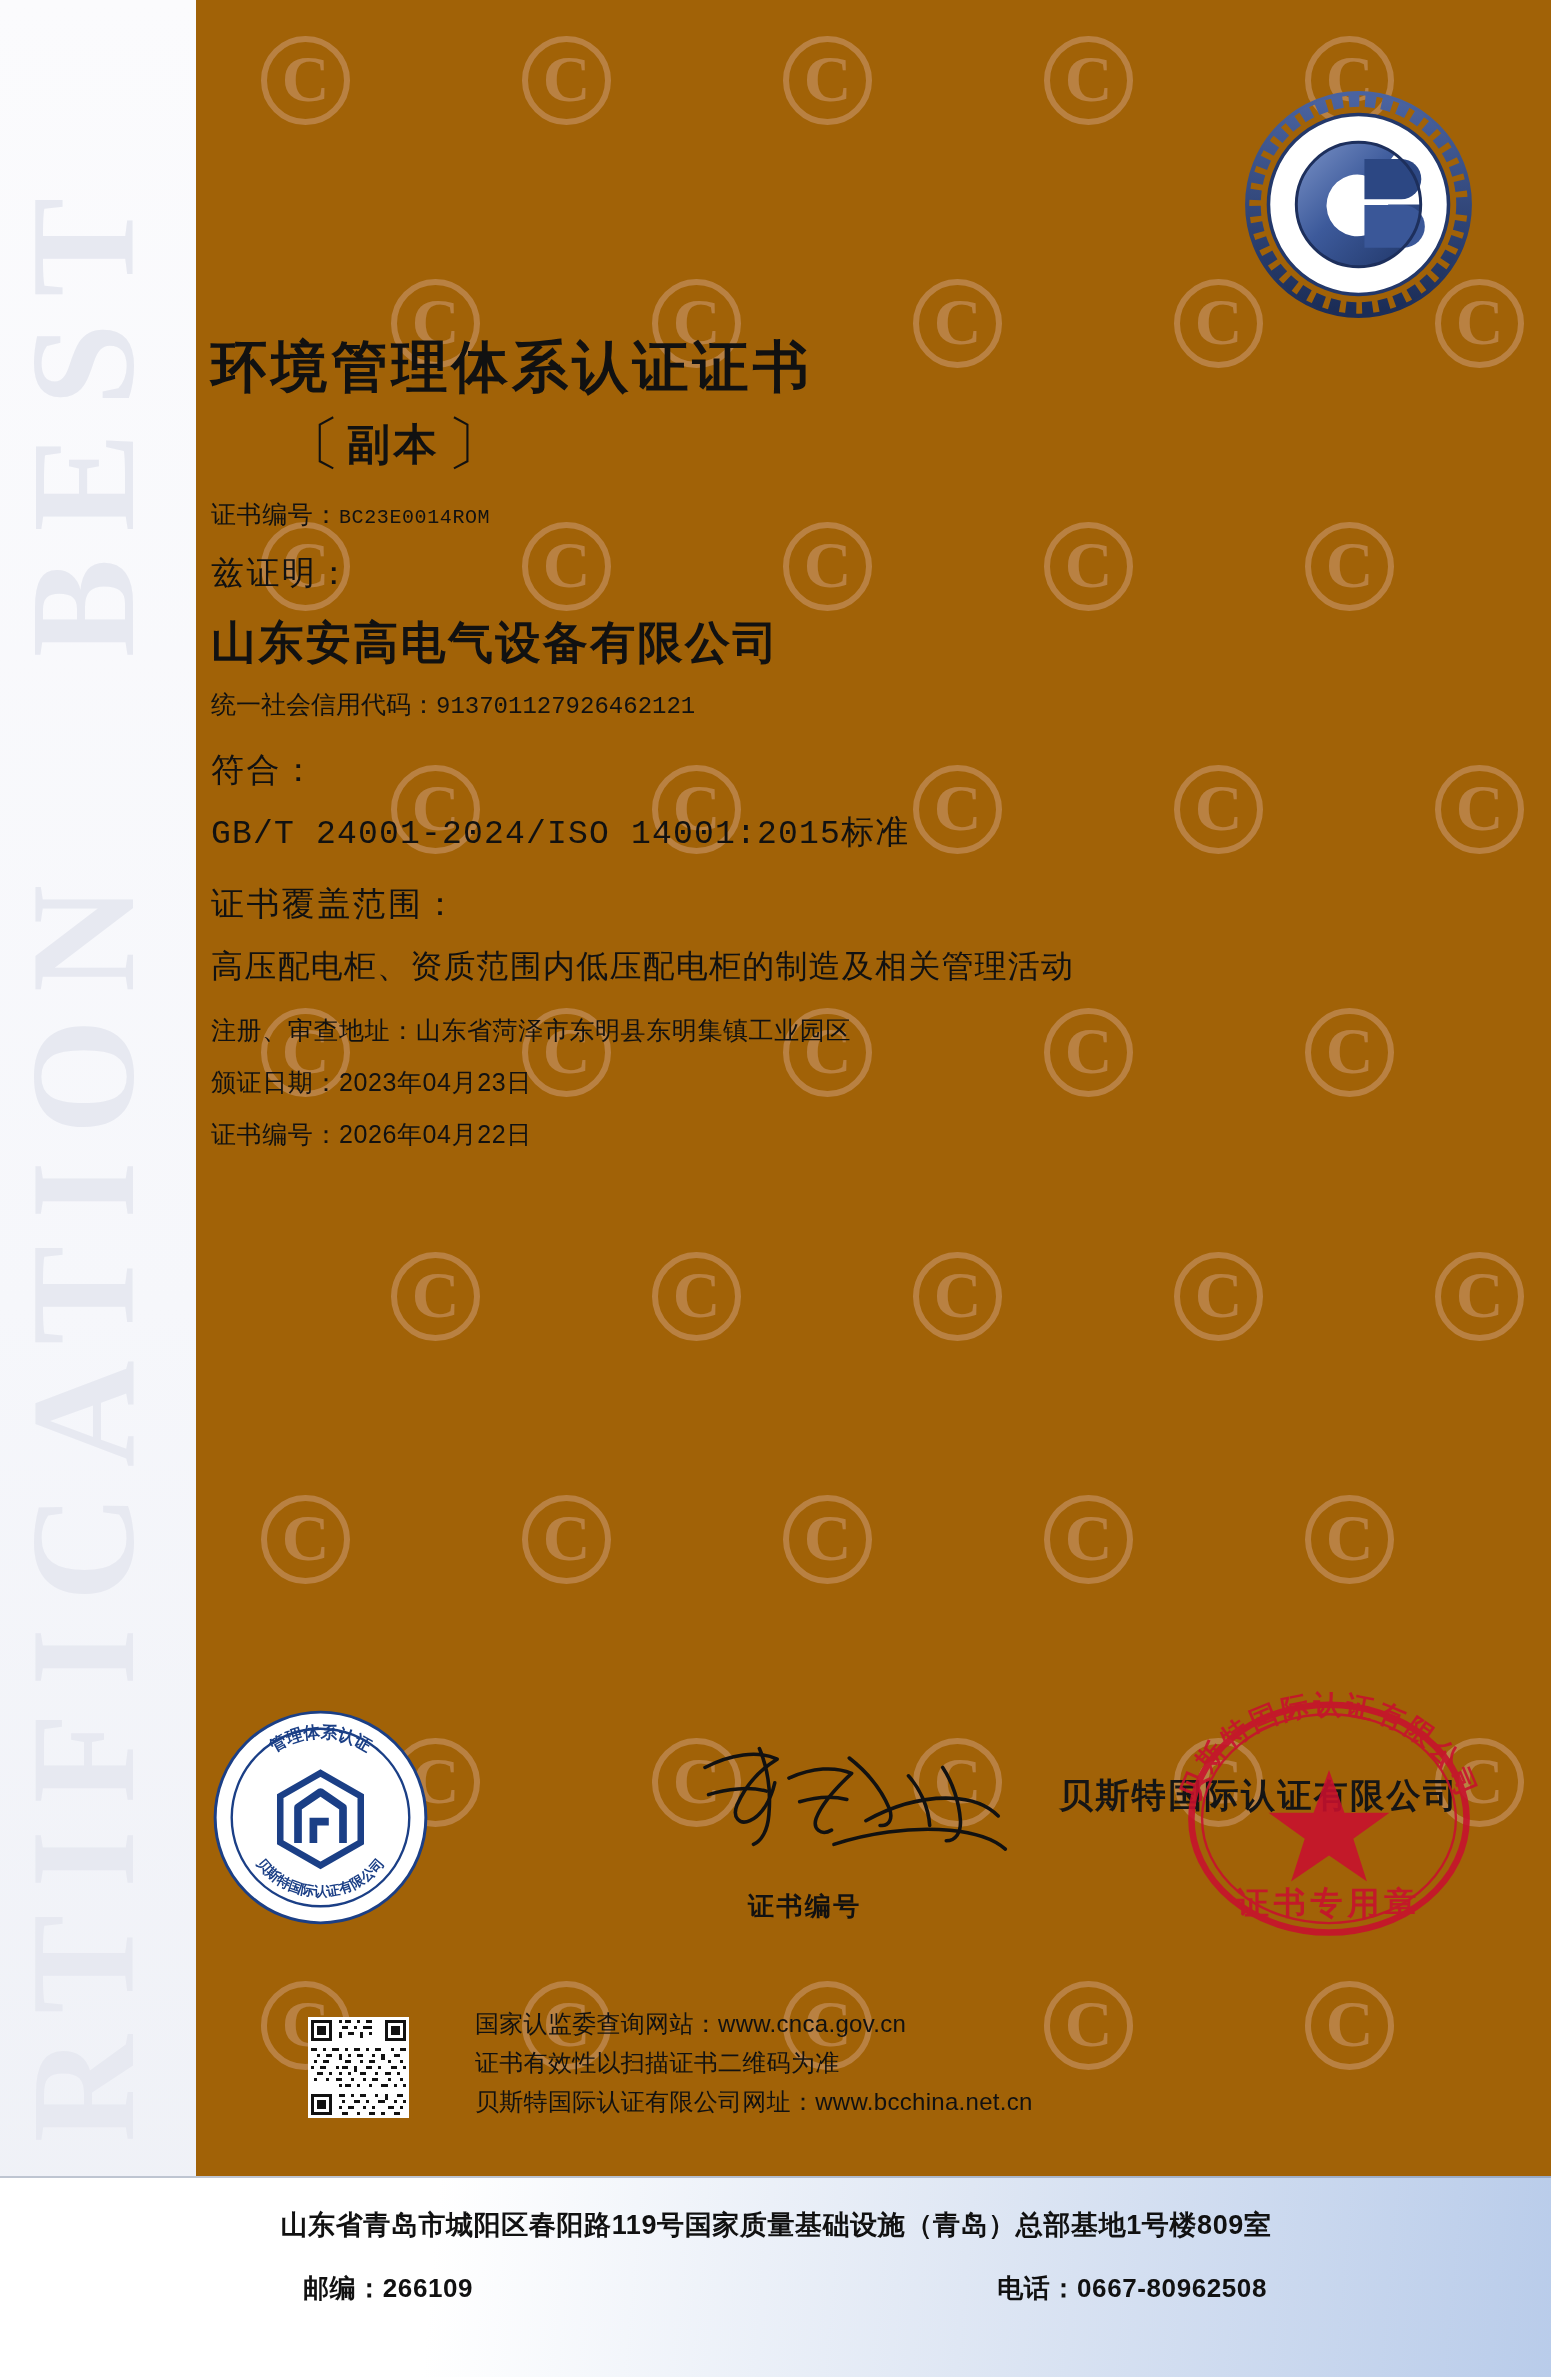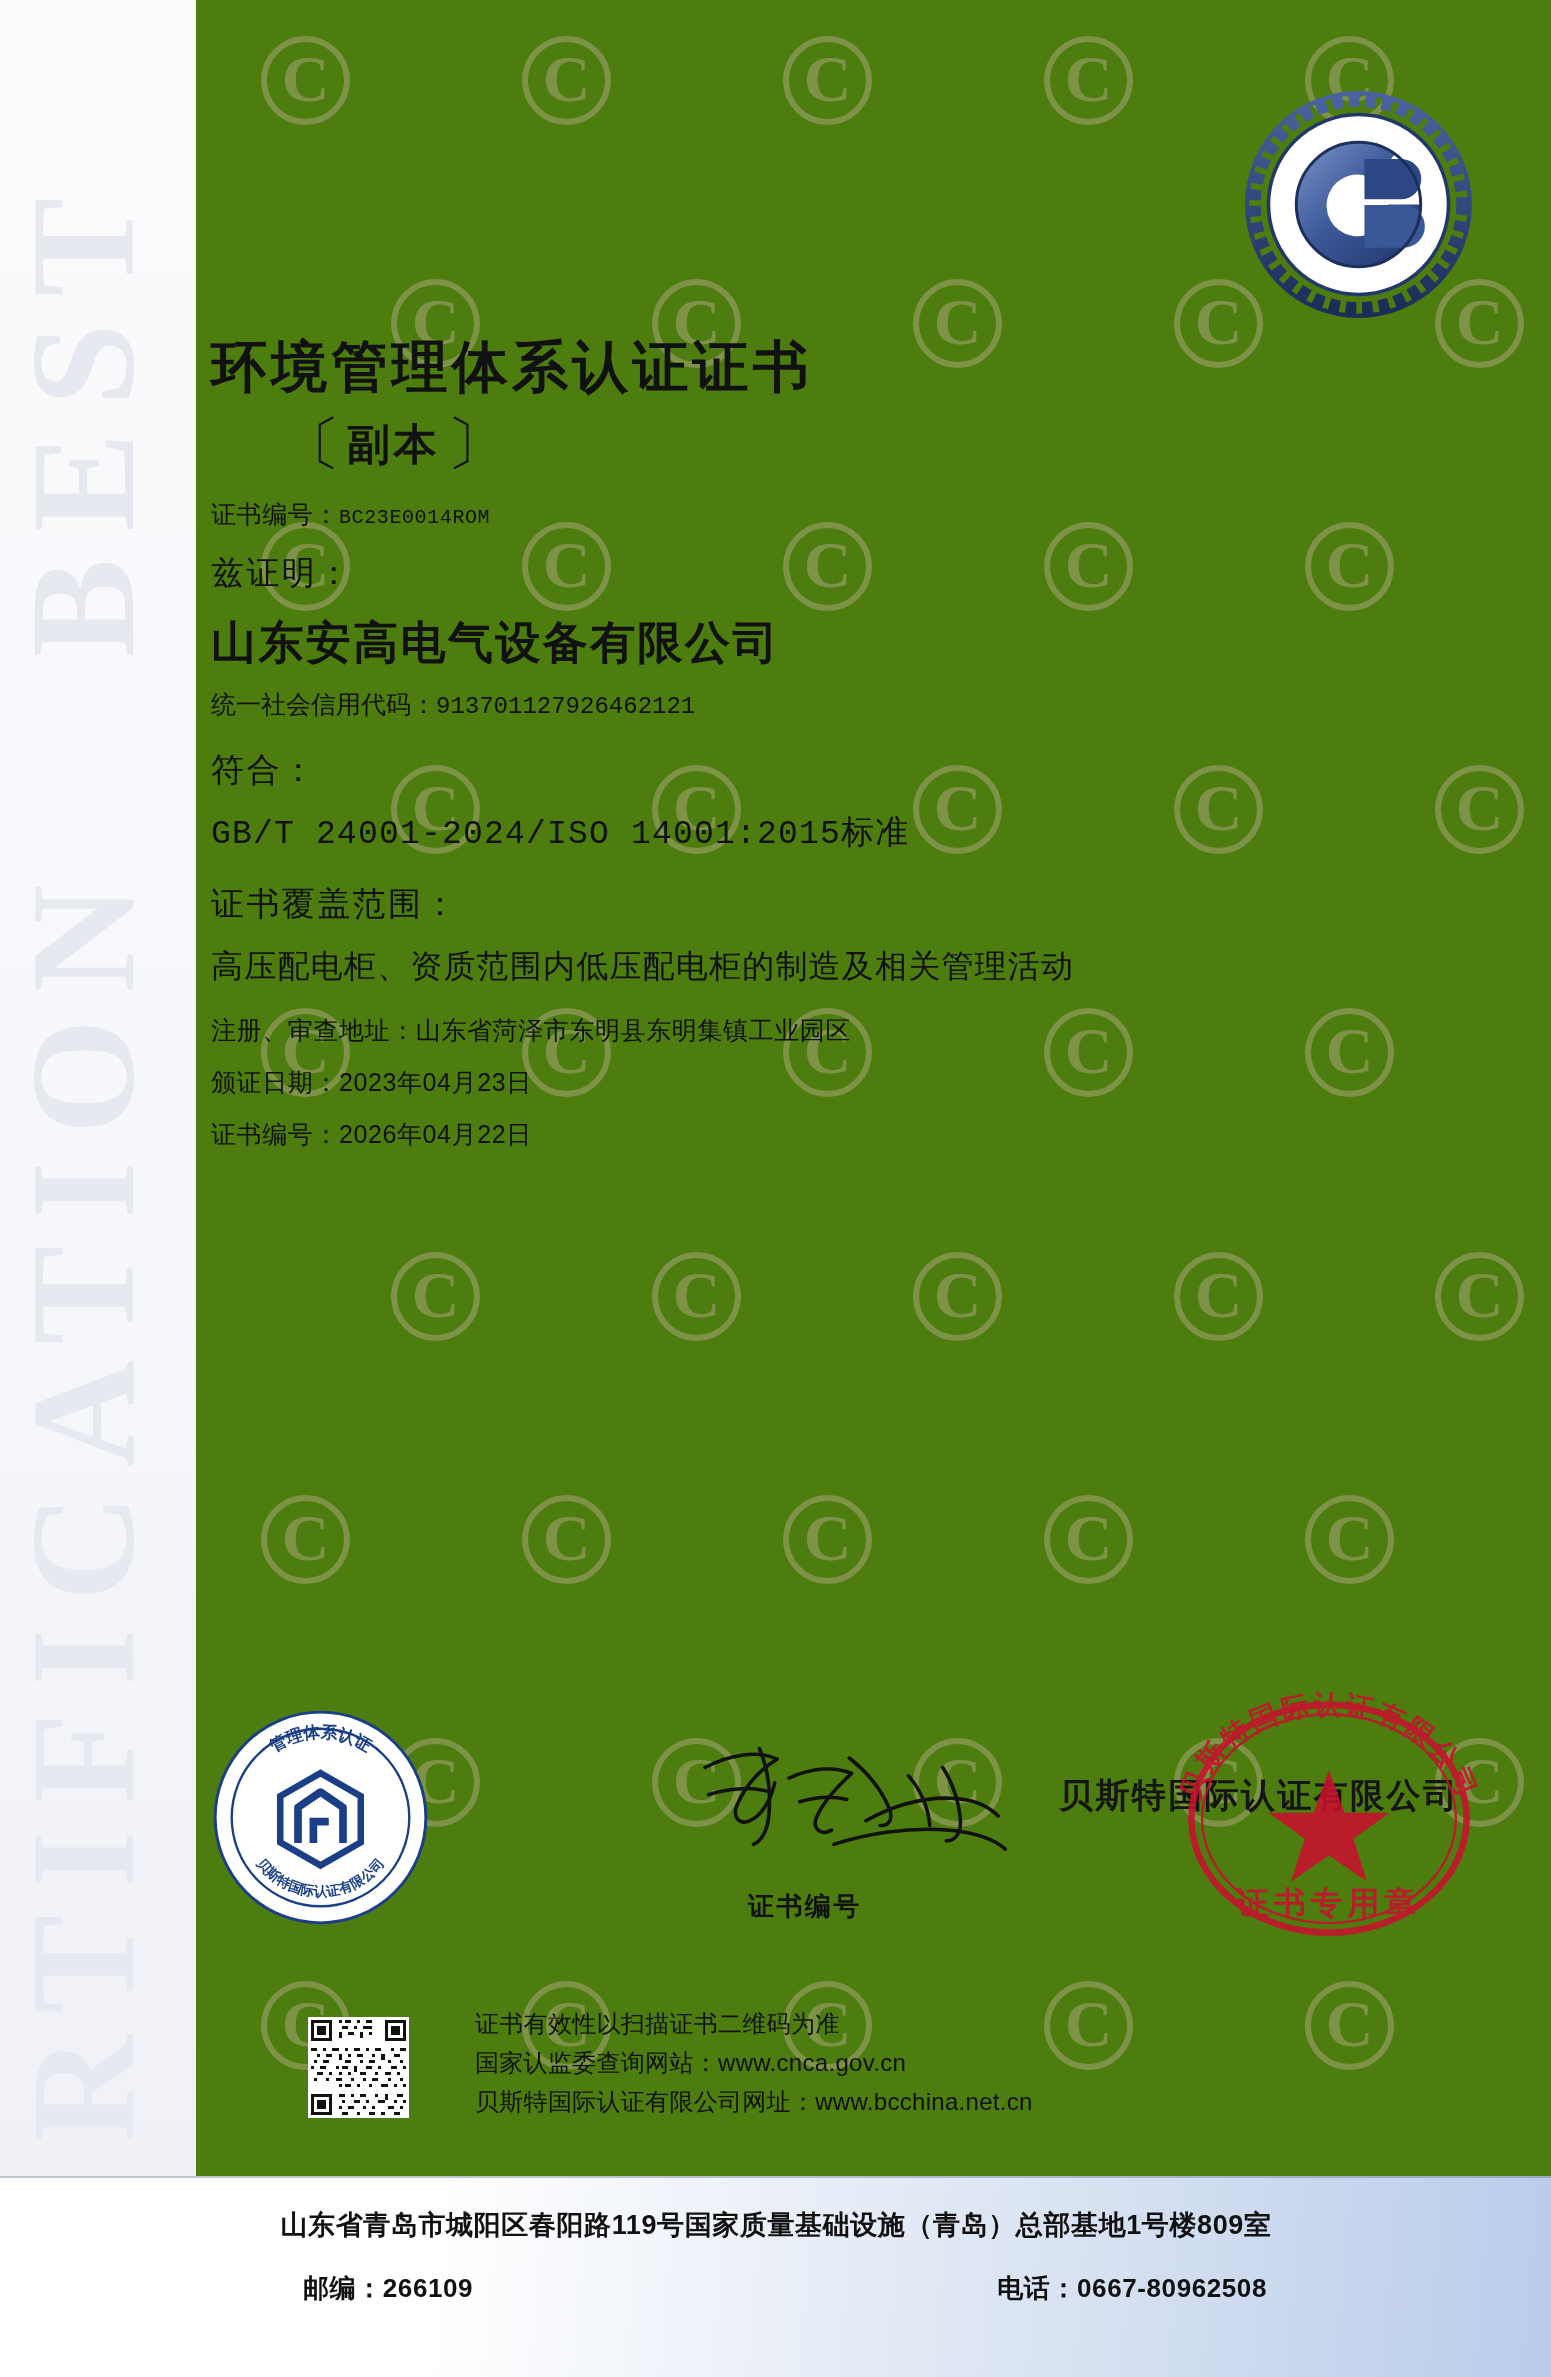--- a/index.html
+++ b/index.html
@@ -7,21 +7,21 @@
     padding: 0;
     background: #ffffff;
   }
   body {
     font-family: "Liberation Sans", "DejaVu Sans", sans-serif;
   }
   #cert-page {
     position: relative;
     width: 1552px;
     height: 2377px;
-    background: #4d7c0f;
+    background: #a16207;
     overflow: hidden;
   }
 
   
   .wm-left {
     position: absolute;
     left: -36px;
     top: -24px;
     width: 237px;
     height: 2432px;
@@ -607,22 +607,22 @@
         <rect x="11" y="31" width="2" height="1"></rect>
           <rect x="16" y="31" width="1" height="1"></rect>
           <rect x="20" y="31" width="2" height="1"></rect>
           <rect x="24" y="31" width="1" height="1"></rect>
           <rect x="28" y="31" width="2" height="1"></rect>
       </g>
     </svg>
   </div>
 
   <div class="links">
+    <div>国家认监委查询网站：www.cnca.gov.cn</div>
     <div>证书有效性以扫描证书二维码为准</div>
-    <div>国家认监委查询网站：www.cnca.gov.cn</div>
     <div>贝斯特国际认证有限公司网址：www.bcchina.net.cn</div>
   </div>
 
   <div class="footer">
     <div class="footer-rule"></div>
     <div class="footer-addr">山东省青岛市城阳区春阳路119号国家质量基础设施（青岛）总部基地1号楼809室</div>
     <div class="footer-post">
       <span>邮编：</span><span>266109</span>
     </div>
     <div class="footer-tel">

